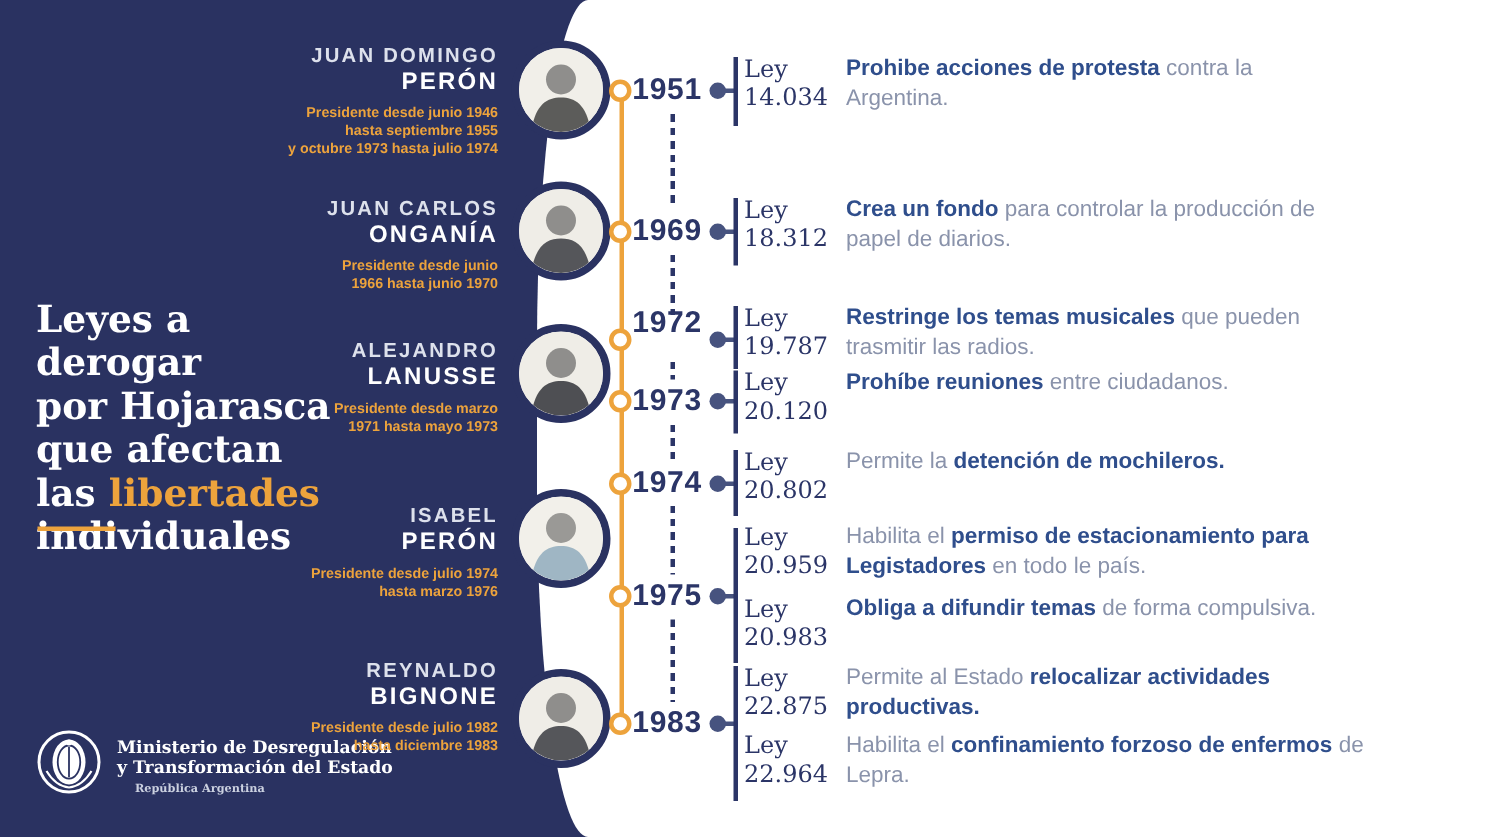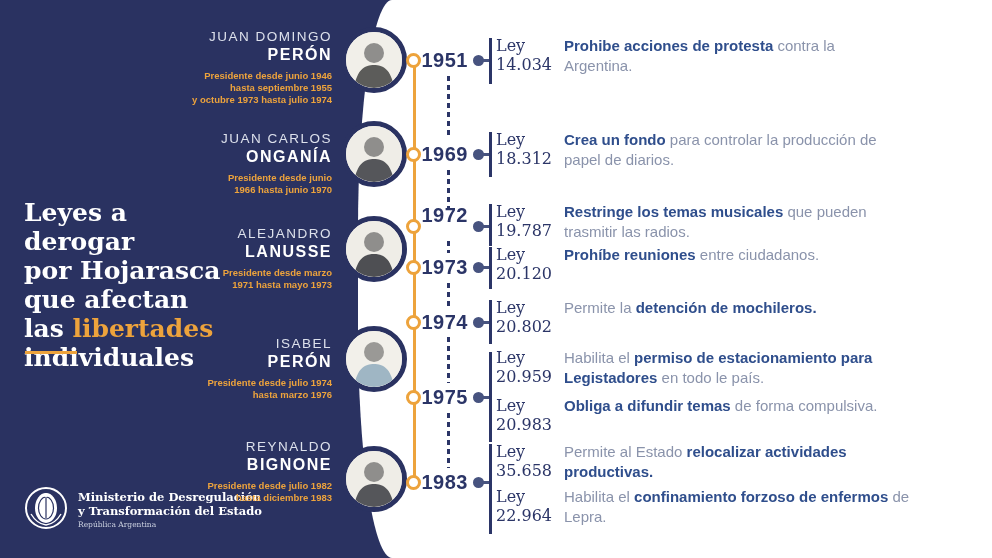--- a/index.html
+++ b/index.html
@@ -18,24 +18,24 @@
   .content-bg{position:absolute;left:358px;top:0;width:634px;height:558px;background:#ffffff;
     border-top-left-radius:34px 230px;border-bottom-left-radius:34px 230px;}
   
   .title{position:absolute;left:24px;top:198px;width:210px;color:#fff;
     font-family:"DejaVu Serif","Liberation Serif",serif;font-weight:700;font-size:25px;line-height:29px;}
   .title .gold{color:var(--gold);}
   .title-underline{position:absolute;left:25px;top:351px;width:52px;height:3px;background:var(--gold);}
   .ministry{position:absolute;left:24px;top:486px;display:flex;align-items:center;gap:10px;color:#fff;}
   .ministry-text{font-family:"DejaVu Serif","Liberation Serif",serif;}
   .ministry-line{font-size:11.5px;font-weight:700;line-height:13.5px;}
-  .ministry-sub{font-size:7.5px;font-weight:400;color:#CBD1E0;margin-top:2px;}
+  .ministry-sub{font-size:7.5px;font-weight:700;color:#CBD1E0;margin-top:2px;margin-left:12px;}
   
   .president{position:absolute;left:140px;width:192px;text-align:right;}
-  .p-given{font-size:13.5px;letter-spacing:1.5px;color:var(--name-light);font-weight:400;line-height:17px;}
+  .p-given{font-size:13.5px;letter-spacing:1.5px;color:var(--name-light);font-weight:700;line-height:17px;}
   .p-surname{font-size:16px;letter-spacing:1.5px;color:#fff;font-weight:800;line-height:19px;}
   .p-sub{margin-top:6px;font-size:9.5px;line-height:12px;color:var(--gold);font-weight:600;}
   .p-sub .b{font-weight:800;}
   .photo{position:absolute;width:66px;height:66px;border-radius:50%;border:5px solid var(--navy);
     background:#f1efe9;overflow:hidden;z-index:5;}
   .photo svg{display:block;width:100%;height:100%;}
   
   .gold-line{position:absolute;left:413px;top:60px;width:3px;height:422px;background:var(--gold);z-index:2;}
   .gold-node{position:absolute;width:15px;height:15px;border-radius:50%;border:3.5px solid var(--gold);
     background:#fff;z-index:6;}
@@ -258,21 +258,21 @@
   <div class="law-row" style="top:396px;height:50px;">
     <div class="ley-label">
       <div>Ley</div>
         <div>20.983</div>
     </div>
     <div class="law-desc" style="width:420px;"><span class="b">Obliga a difundir temas</span><span> de forma compulsiva.</span></div>
   </div>
   <div class="law-row" style="top:442px;height:48px;">
     <div class="ley-label">
       <div>Ley</div>
-        <div>35.658</div>
+        <div>22.875</div>
     </div>
     <div class="law-desc" style="width:335px;"><span>Permite al Estado </span><span class="b">relocalizar actividades productivas.</span></div>
   </div>
   <div class="law-row" style="top:487px;height:50px;">
     <div class="ley-label">
       <div>Ley</div>
         <div>22.964</div>
     </div>
     <div class="law-desc" style="width:368px;"><span>Habilita el </span><span class="b">confinamiento forzoso de enfermos</span><span> de Lepra.</span></div>
   </div>

